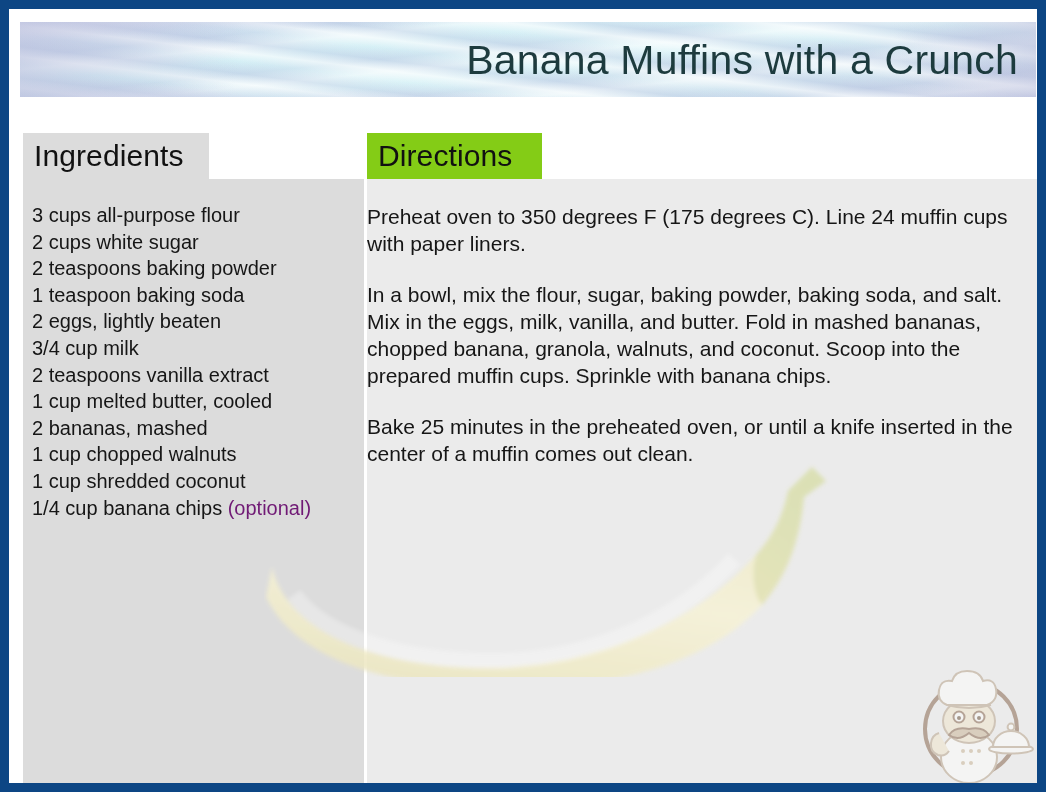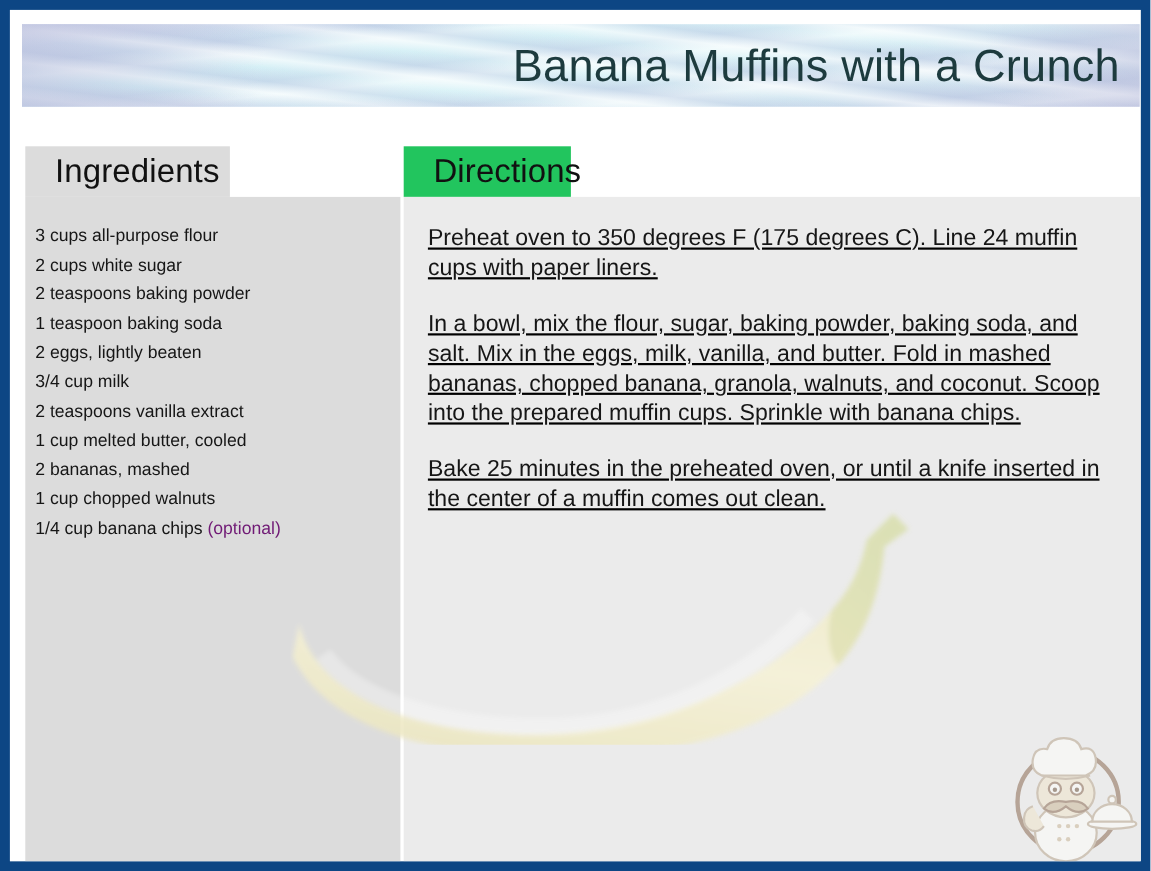--- a/index.html
+++ b/index.html
@@ -67,35 +67,35 @@
   
   .tab {
     position: absolute;
     background: #dcdcdc;
     display: flex;
     align-items: center;
   }
   .tab-label {
     font-size: 30px;
     color: #111111;
-    padding-left: 27px;
+    padding-left: 11px;
     letter-spacing: 0.1px;
   }
   #tab-ingredients {
     left: 14px;
     top: 124px;
     width: 186px;
     height: 46px;
   }
   #tab-directions {
     left: 358px;
     top: 124px;
-    width: 152px;
+    width: 175px;
     height: 46px;
-    background: #22c55e;
+    background: #84cc16;
   }
 
   
   #panel-ingredients {
     position: absolute;
     left: 14px;
     top: 170px;
     width: 341px;
     bottom: 0px;
     background: #dcdcdc;
@@ -115,36 +115,35 @@
   #ingredients-list {
     position: absolute;
     left: 9px;
     top: 23px;
     right: 6px;
     margin: 0;
     padding: 0;
     list-style: none;
   }
   #ingredients-list li {
-    font-size: 16px;
+    font-size: 20px;
     line-height: 26.6px;
     color: #161616;
     white-space: nowrap;
   }
   .opt {
     color: #701a75;
   }
 
   
   #directions-body {
     position: absolute;
-    left: 22px;
+    left: 0;
     top: 24px;
     right: 14px;
-    text-decoration: underline;
   }
   #directions-body p {
     margin: 0 0 24px 0;
     font-size: 21px;
     line-height: 27px;
     color: #161616;
   }
 
   
   #banana {
@@ -191,20 +190,21 @@
         <li>3 cups all-purpose flour</li>
         <li>2 cups white sugar</li>
         <li>2 teaspoons baking powder</li>
         <li>1 teaspoon baking soda</li>
         <li>2 eggs, lightly beaten</li>
         <li>3/4 cup milk</li>
         <li>2 teaspoons vanilla extract</li>
         <li>1 cup melted butter, cooled</li>
         <li>2 bananas, mashed</li>
         <li>1 cup chopped walnuts</li>
+        <li>1 cup shredded coconut</li>
         <li><span>1/4 cup banana chips </span><span class="opt">(optional)</span></li>
       </ul>
   </div>
 
   <div id="panel-directions">
     <div id="directions-body">
         <p>Preheat oven to 350 degrees F (175 degrees C). Line 24 muffin cups with paper liners.</p>
         <p>In a bowl, mix the flour, sugar, baking powder, baking soda, and salt. Mix in the eggs, milk, vanilla, and butter. Fold in mashed bananas, chopped banana, granola, walnuts, and coconut. Scoop into the prepared muffin cups. Sprinkle with banana chips.</p>
         <p>Bake 25 minutes in the preheated oven, or until a knife inserted in the center of a muffin comes out clean.</p>
       </div>

